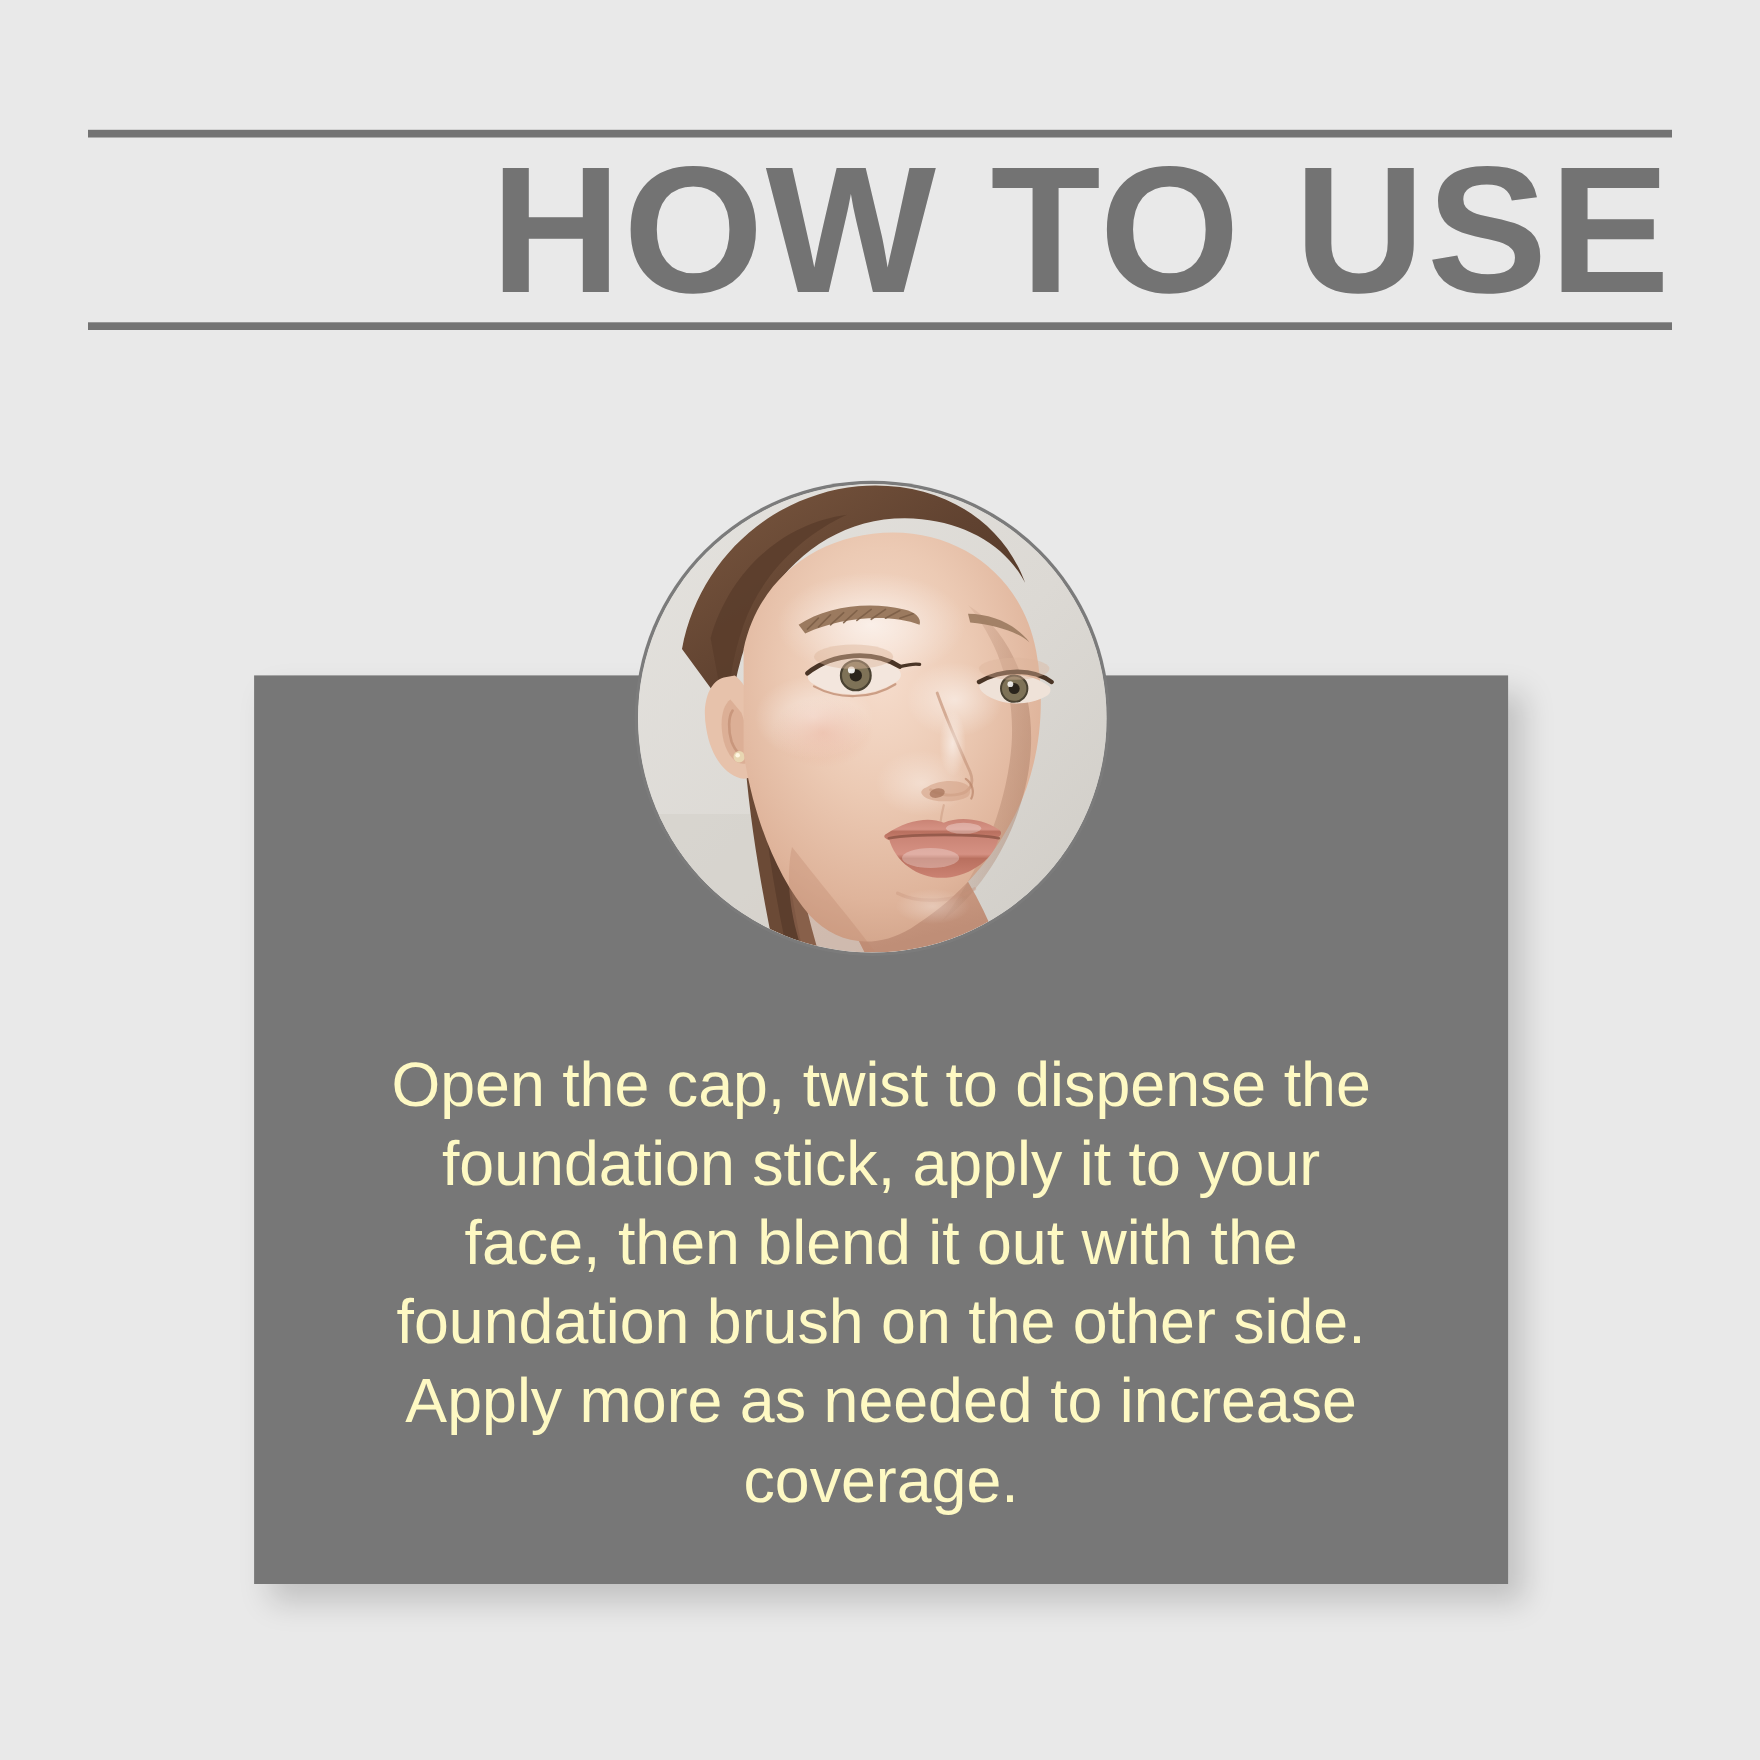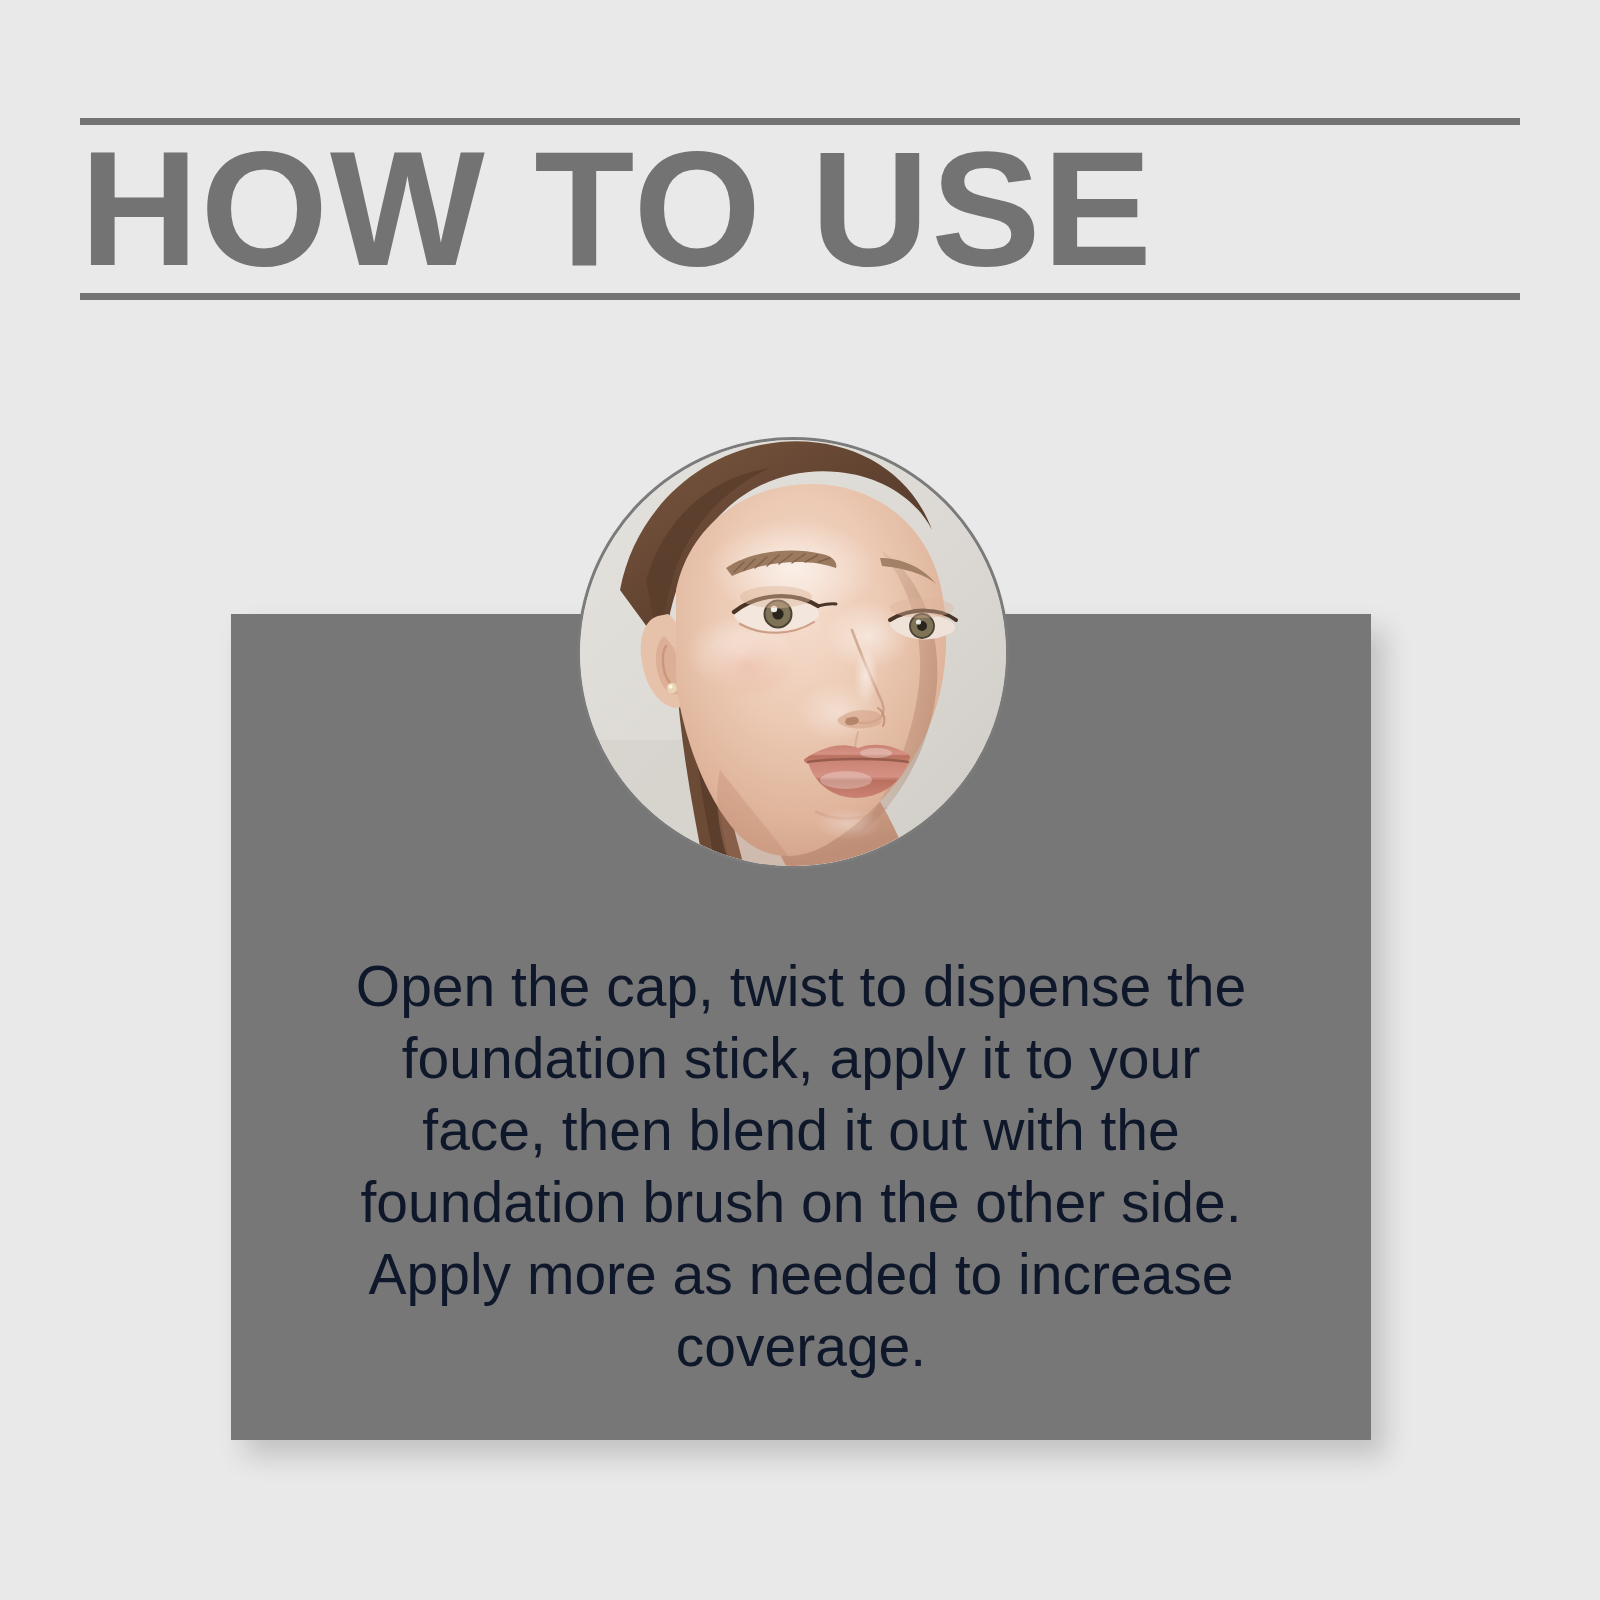--- a/index.html
+++ b/index.html
@@ -40,21 +40,21 @@
   .rule-top   { top: 6px; }
   .rule-bottom{ top: 181px; }
 
   .title {
     position: absolute;
     left: 0;
     top: 6px;
     width: 1440px;
     height: 226px;
     line-height: 182px;
-    text-align: left;
+    text-align: right;
     font-family: "Liberation Sans", sans-serif;
     font-weight: 700;
     font-size: 164px;
     letter-spacing: 2px;
     color: #737373;
     white-space: nowrap;
     overflow: hidden;
   }
 
   
@@ -67,21 +67,21 @@
     background: #777777;
     box-shadow: 14px 16px 26px rgba(0,0,0,0.17);
   }
 
   .card-body {
     position: absolute;
     left: 120px;
     top: 320px;
     width: 900px;
     text-align: center;
-    color: #0f172a;
+    color: #fef9c3;
     font-family: "Liberation Sans", sans-serif;
     font-weight: 300;
     font-size: 57px;
     line-height: 72px;
     letter-spacing: 0px;
     margin-top: 16px;
   }
 
   
   .portrait {

